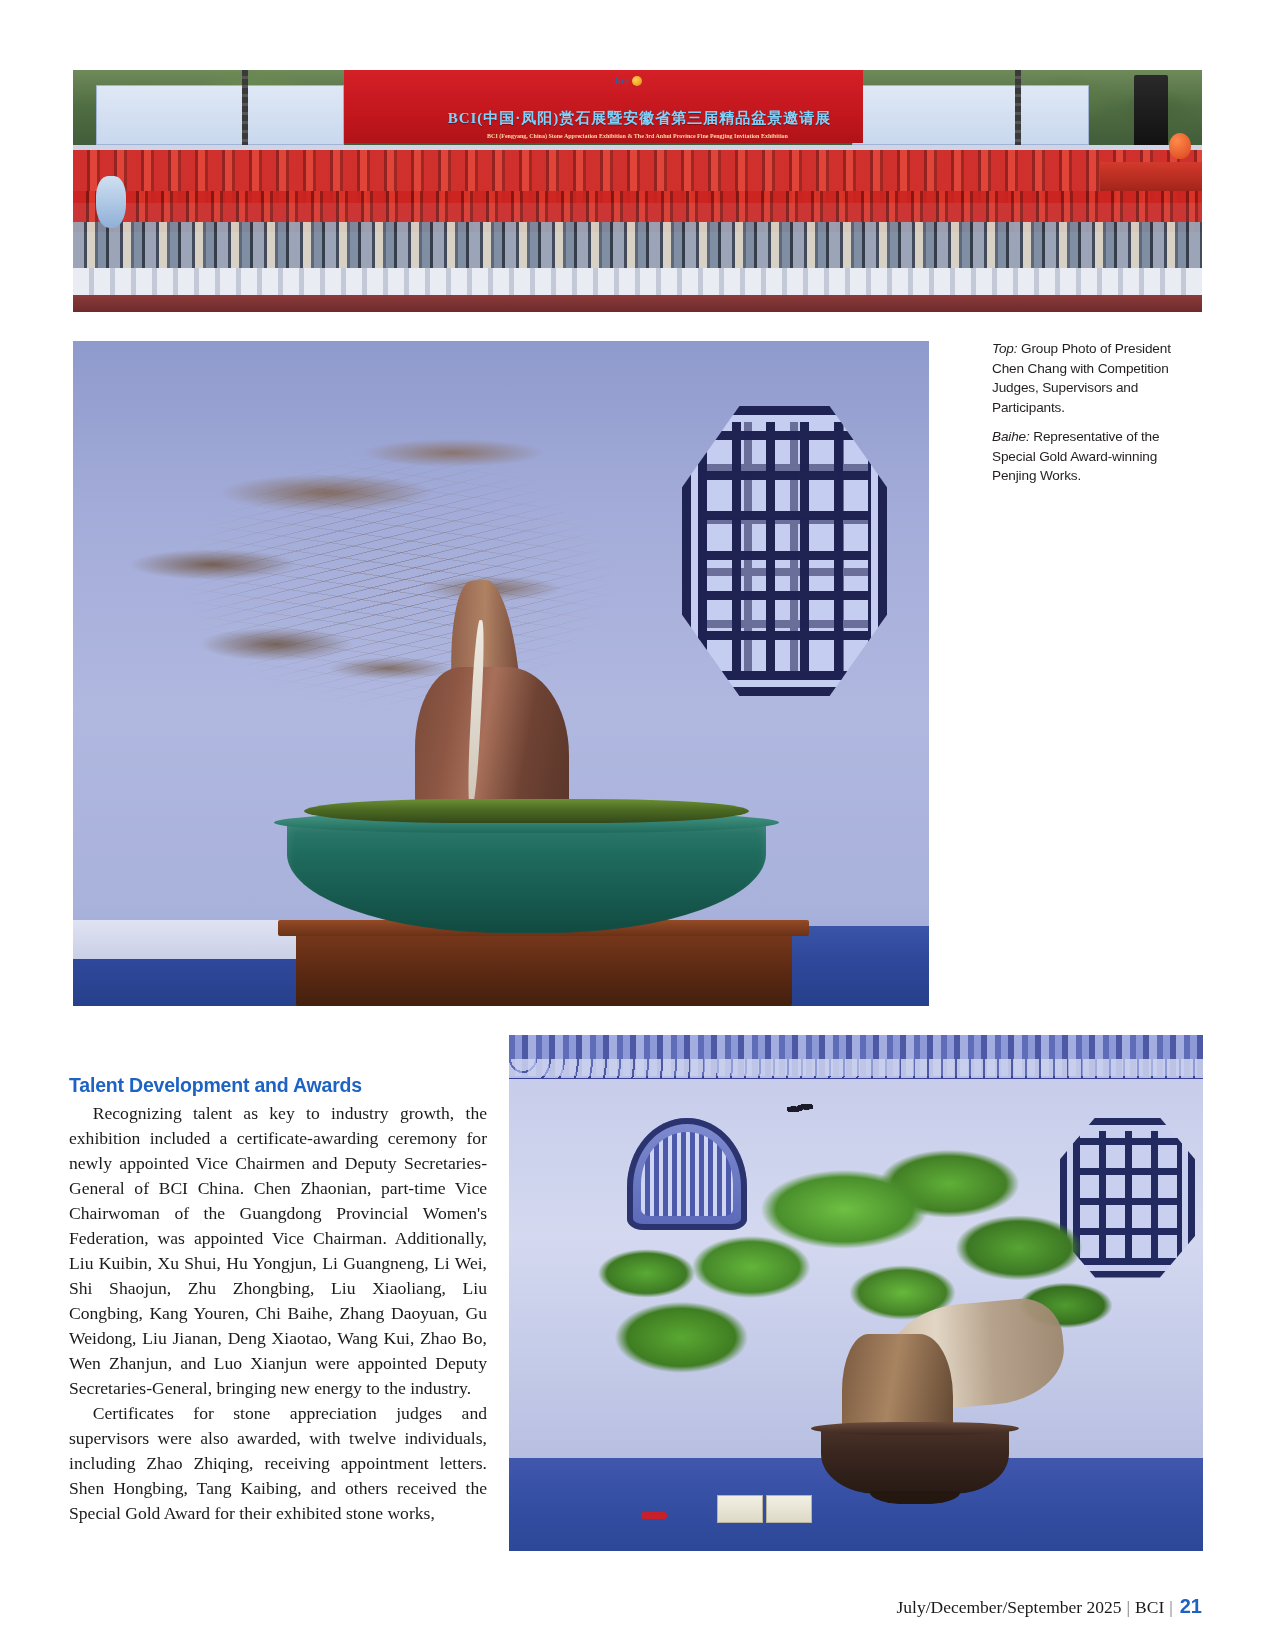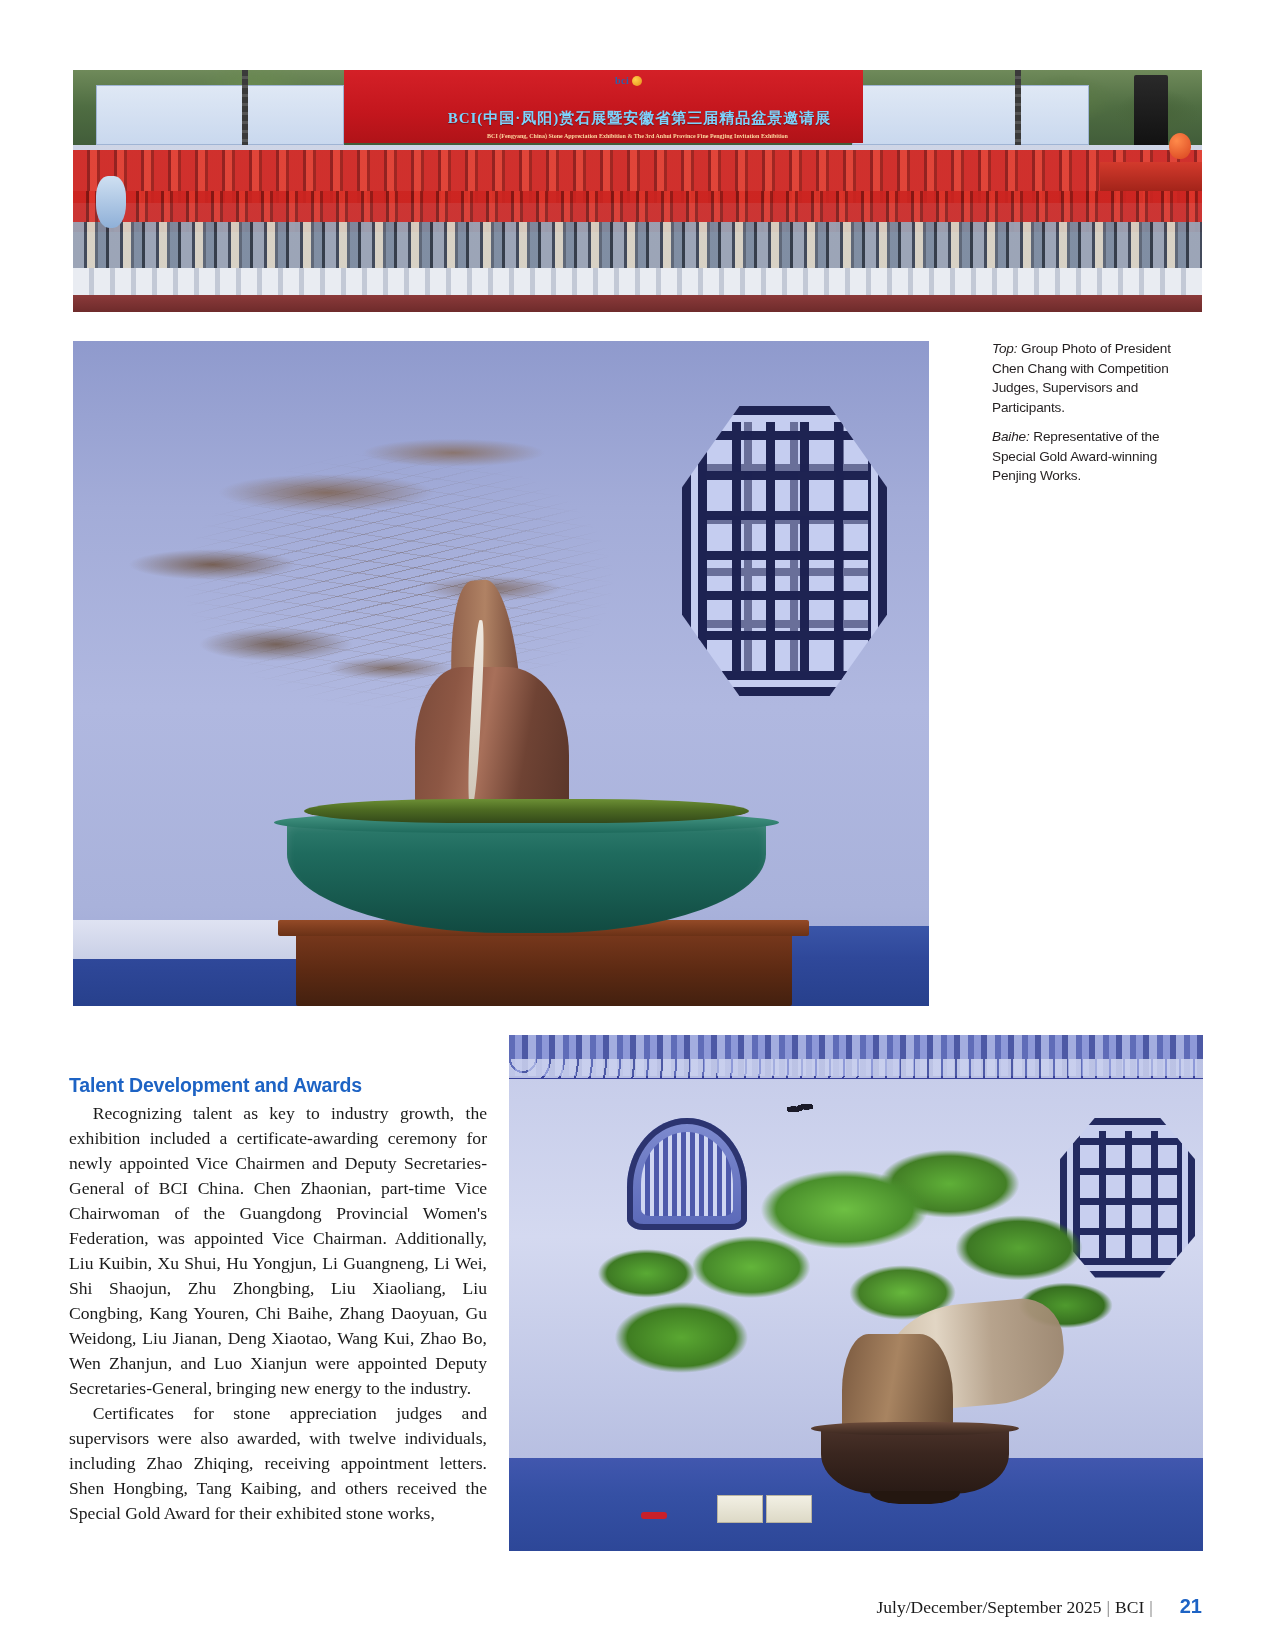--- a/index.html
+++ b/index.html
@@ -423,21 +423,21 @@
     font-size: 17.5px;
     color: #1a1a1a;
     white-space: nowrap;
   }
   .footer .sep { color: #7b7b7b; margin: 0 5px; }
   .footer .pagenum {
     color: #1d63c4;
     font-family: "Liberation Sans", sans-serif;
     font-weight: bold;
     font-size: 20px;
-    margin-left: 22px;
+    margin-left: 2px;
     vertical-align: -0.5px;
   }
 </style>
 </head>
 <body>
 
 <div class="top-photo">
   <div class="tp-sky"></div>
   <div class="tp-trees"></div>
   <div class="tp-banner-blue-l"></div>

